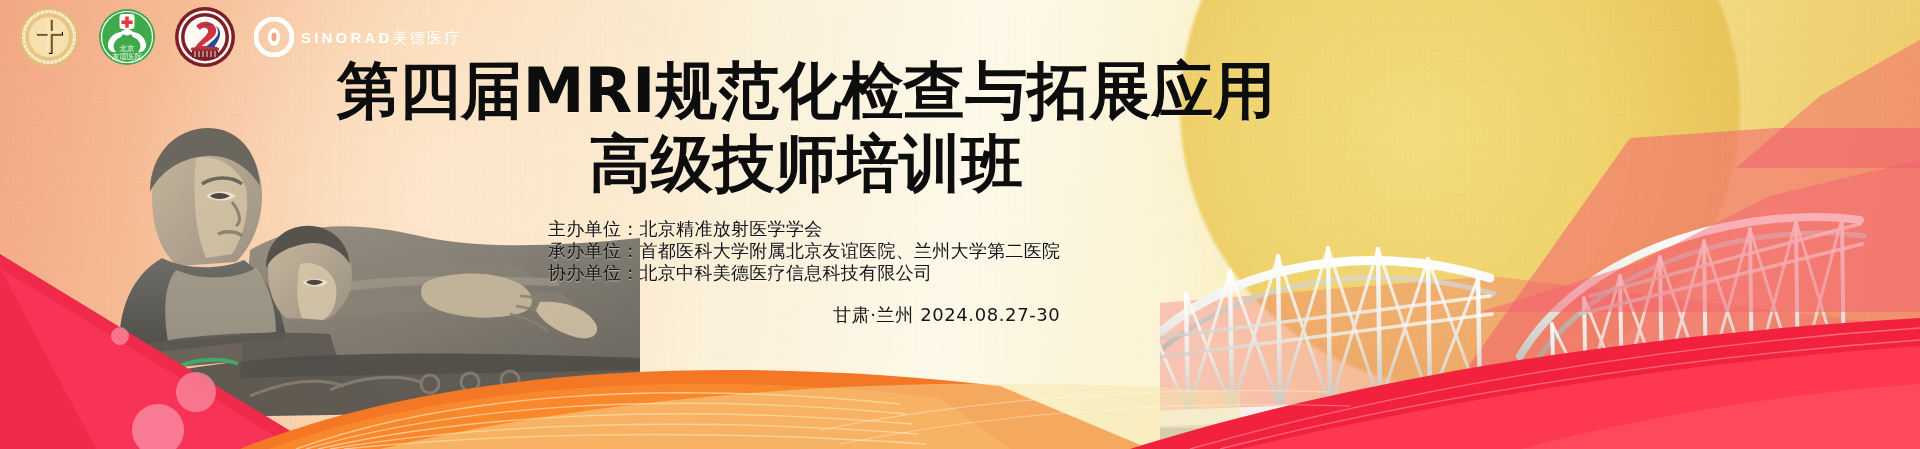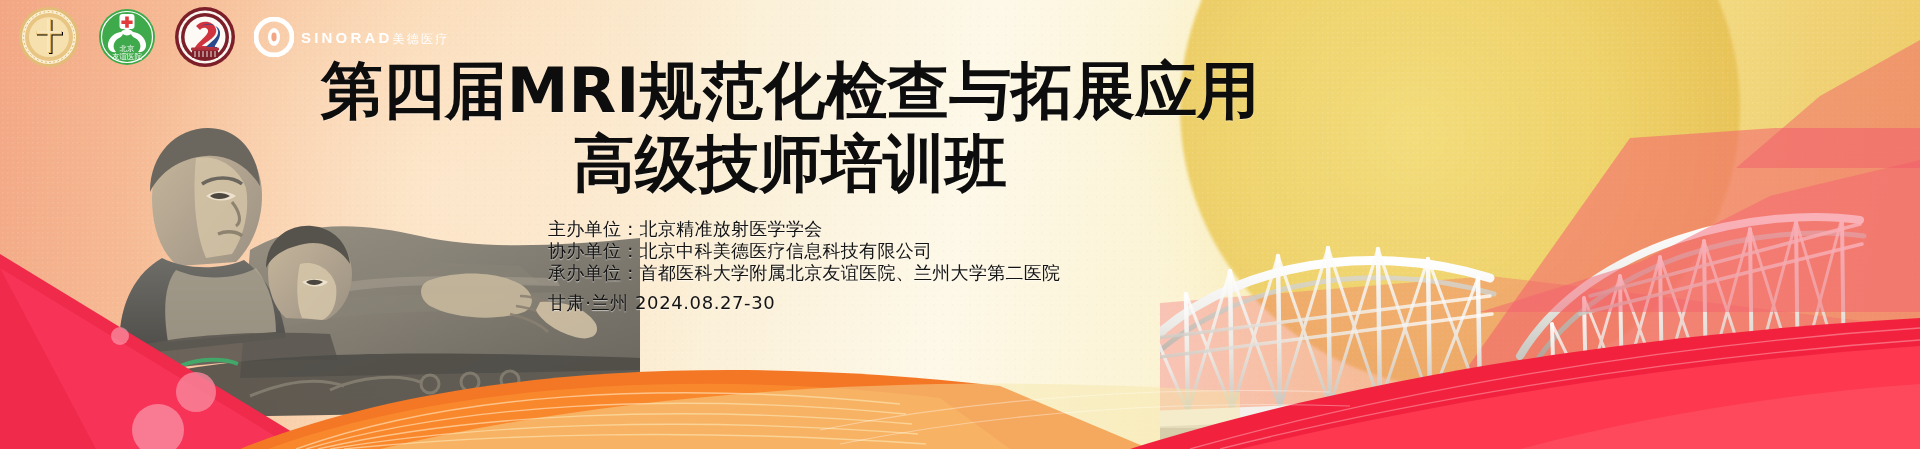--- a/index.html
+++ b/index.html
@@ -88,27 +88,27 @@
   }
   .sinorad-txt{
     display:flex;flex-direction:row;align-items:center;justify-content:center;
     line-height:1;
   }
   .sinorad-en{
     font-size:15px;font-weight:bold;letter-spacing:3.2px;color:#ffffff;
     font-family:"Liberation Sans",sans-serif;
   }
   .sinorad-cn{
-    font-size:12px;letter-spacing:2.2px;color:#ffffff;margin-top:3px;
+    font-size:15px;letter-spacing:2.2px;color:#ffffff;margin-top:3px;
     font-family:"DejaVu Sans",sans-serif;
   }
 
   
   .title-block{
-    position:absolute;left:0;top:58px;width:1520px;
+    position:absolute;left:16px;top:58px;width:1520px;
     text-align:center;z-index:30;
   }
   .title-line{
     font-family:"DejaVu Sans","Liberation Sans",sans-serif;
     font-weight:bold;
     color:#0d0d0d;
     letter-spacing:0px;
     white-space:nowrap;
     line-height:1.08;
     text-shadow:0 1px 0 rgba(255,255,255,.35);
@@ -124,22 +124,23 @@
     color:#141414;
   }
   .info-line{
     font-size:18px;
     line-height:22px;
     letter-spacing:.3px;
     white-space:nowrap;
     text-shadow:0 1px 1px rgba(255,255,255,.6);
   }
   .info-line.date{
-    margin-top:8px;
+    margin-top:20px;
     letter-spacing:.6px;
+    text-align:right;
   }
 </style>
 </head>
 <body>
 
 <div id="banner">
 
   <div class="bg-base"></div>
   <div class="bg-halo-left"></div>
   <div class="bg-sun-glow"></div>
@@ -466,18 +467,18 @@
 
   </div>
 
   <div class="title-block">
     <div class="title-line title-line-1">第四届MRI规范化检查与拓展应用</div>
     <div class="title-line title-line-2">高级技师培训班</div>
   </div>
 
   <div class="info-block">
     <div class="info-line">主办单位：北京精准放射医学学会</div>
+    <div class="info-line">承办单位：首都医科大学附属北京友谊医院、兰州大学第二医院</div>
     <div class="info-line">协办单位：北京中科美德医疗信息科技有限公司</div>
-    <div class="info-line">承办单位：首都医科大学附属北京友谊医院、兰州大学第二医院</div>
     <div class="info-line date">甘肃·兰州  2024.08.27-30</div>
   </div>
 
 </div>
 
 </body></html>

